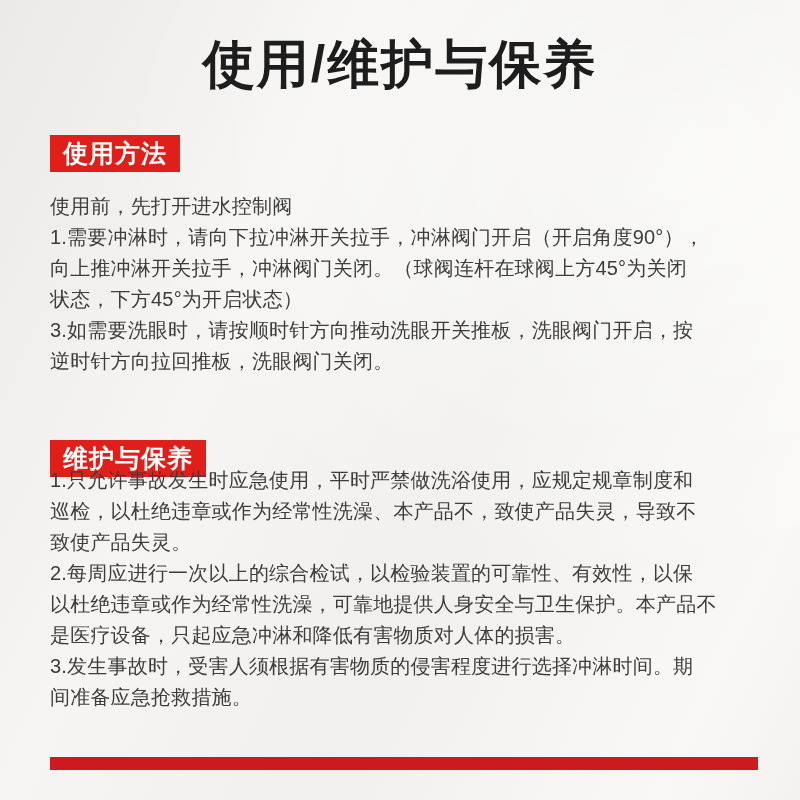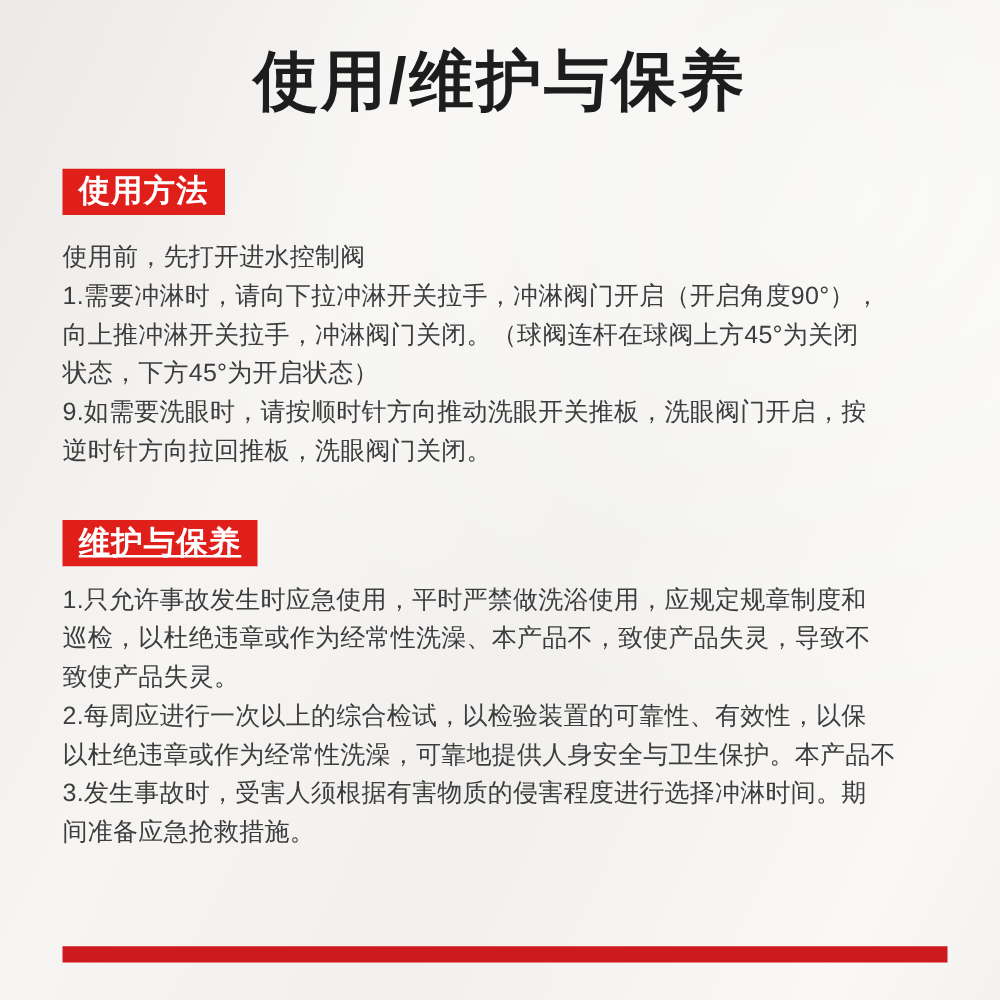--- a/index.html
+++ b/index.html
@@ -29,21 +29,21 @@
     height: 37px;
     line-height: 37px;
     padding: 0 13px;
     color: #ffffff;
     font-size: 25px;
     font-weight: 700;
     letter-spacing: 1px;
     background: #e01f1a;
   }
   .badge-usage { top: 135px; }
-  .badge-maintenance { top: 416px; text-decoration: underline; }
+  .badge-maintenance { top: 440px; }
   .para {
     position: absolute;
     left: 50px;
     width: 708px;
     color: #3d3d3d;
     font-size: 20px;
     line-height: 31px;
     letter-spacing: 0.2px;
   }
   .para-usage { top: 191px; }
@@ -65,31 +65,32 @@
 
   <div class="title">使用/维护与保养</div>
 
   <div class="badge badge-usage" style="background: rgb(224, 31, 26);">使用方法</div>
 
   <div class="para para-usage">
     <div class="text-line">使用前，先打开进水控制阀</div>
     <div class="text-line">1.需要冲淋时，请向下拉冲淋开关拉手，冲淋阀门开启（开启角度90°），</div>
     <div class="text-line">向上推冲淋开关拉手，冲淋阀门关闭。（球阀连杆在球阀上方45°为关闭</div>
     <div class="text-line">状态，下方45°为开启状态）</div>
-    <div class="text-line">9.如需要洗眼时，请按顺时针方向推动洗眼开关推板，洗眼阀门开启，按</div>
+    <div class="text-line">3.如需要洗眼时，请按顺时针方向推动洗眼开关推板，洗眼阀门开启，按</div>
     <div class="text-line">逆时针方向拉回推板，洗眼阀门关闭。</div>
   </div>
 
   <div class="badge badge-maintenance" style="background: rgb(224, 31, 26);">维护与保养</div>
 
   <div class="para para-maintenance">
     <div class="text-line">1.只允许事故发生时应急使用，平时严禁做洗浴使用，应规定规章制度和</div>
     <div class="text-line">巡检，以杜绝违章或作为经常性洗澡、本产品不，致使产品失灵，导致不</div>
     <div class="text-line">致使产品失灵。</div>
     <div class="text-line">2.每周应进行一次以上的综合检试，以检验装置的可靠性、有效性，以保</div>
     <div class="text-line">以杜绝违章或作为经常性洗澡，可靠地提供人身安全与卫生保护。本产品不</div>
+    <div class="text-line">是医疗设备，只起应急冲淋和降低有害物质对人体的损害。</div>
     <div class="text-line">3.发生事故时，受害人须根据有害物质的侵害程度进行选择冲淋时间。期</div>
     <div class="text-line">间准备应急抢救措施。</div>
   </div>
 
   <div class="bottom-bar" style="background: rgb(205, 26, 31);"></div>
 
 </div>
 
 </body></html>

